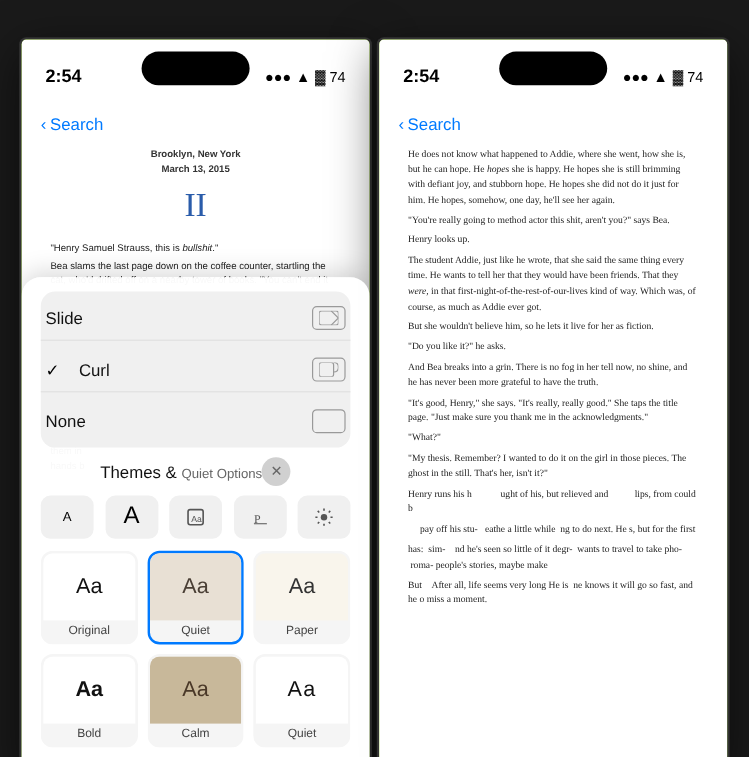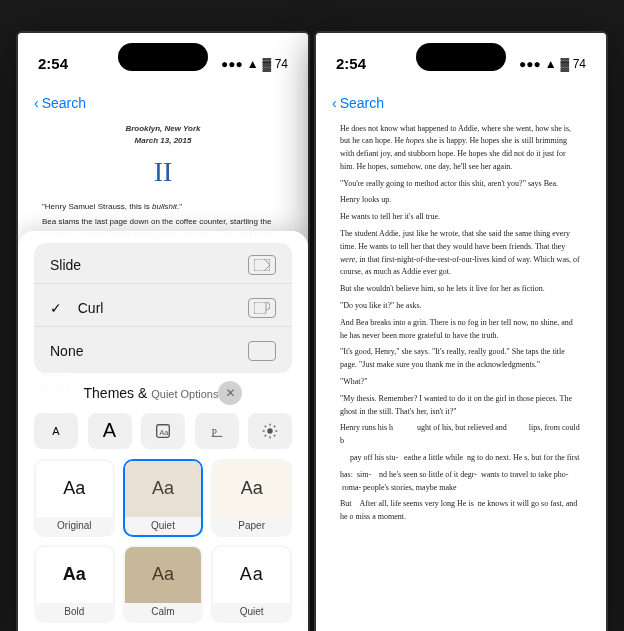--- a/index.html
+++ b/index.html
@@ -91,21 +91,20 @@
       position: absolute;
       top: 0; left: 0; right: 0; bottom: 0;
       background: #fff;
       padding: 90px 24px 20px;
       font-size: 8.5px;
       line-height: 1.5;
       color: #111;
     }
     .book-location {
       text-align: center;
-      font-style: italic;
       font-weight: 600;
       font-size: 8px;
       margin-bottom: 4px;
       color: #333;
     }
     .book-chapter {
       text-align: center;
       font-size: 28px;
       font-weight: 300;
       color: #2a5caa;
@@ -136,21 +135,21 @@
     .slide-options {
       background: #f0f0f0;
       border-radius: 12px;
       padding: 4px 0;
       margin-bottom: 8px;
     }
     .slide-option {
       display: flex;
       align-items: center;
       justify-content: space-between;
-      padding: 8px 16px;
+      padding: 8px 4px;
       font-size: 14px;
       color: #111;
     }
     .slide-option .option-icon {
       width: 28px;
       height: 20px;
       border: 1px solid #999;
       border-radius: 4px;
       display: flex;
       align-items: center;
@@ -462,21 +461,20 @@
           <span>‹</span>
           <span>Search</span>
         </div>
       </div>
 
       <div class="reading-content">
         <div class="reading-text">
           <p class="no-indent">He does not know what happened to Addie, where she went, how she is, but he can hope. He <em>hopes</em> she is happy. He hopes she is still brimming with defiant joy, and stubborn hope. He hopes she did not do it just for him. He hopes, somehow, one day, he'll see her again.</p>
           <p class="no-indent">"You're really going to method actor this shit, aren't you?" says Bea.</p>
           <p class="no-indent">Henry looks up.</p>
-          <p class="no-indent">He wants to tell her it's all true.</p>
           <p class="no-indent">The student Addie, just like he wrote, that she said the same thing every time. He wants to tell her that they would have been friends. That they <em>were</em>, in that first-night-of-the-rest-of-our-lives kind of way. Which was, of course, as much as Addie ever got.</p>
           <p class="no-indent">But she wouldn't believe him, so he lets it live for her as fiction.</p>
           <p class="no-indent">"Do you like it?" he asks.</p>
           <p class="no-indent">And Bea breaks into a grin. There is no fog in her tell now, no shine, and he has never been more grateful to have the truth.</p>
           <p class="no-indent">"It's good, Henry," she says. "It's really, really good." She taps the title page. "Just make sure you thank me in the acknowledgments."</p>
           <p class="no-indent">"What?"</p>
           <p class="no-indent">"My thesis. Remember? I wanted to do it on the girl in those pieces. The ghost in the still. That's her, isn't it?"</p>
           <p class="no-indent">Henry runs his h&nbsp;&nbsp;&nbsp;&nbsp;&nbsp;&nbsp;&nbsp;&nbsp;&nbsp;&nbsp;&nbsp;&nbsp;ught of his, but relieved and &nbsp;&nbsp;&nbsp;&nbsp;&nbsp;&nbsp;&nbsp;&nbsp;&nbsp;&nbsp;lips, from could b</p>
           <p class="no-indent">&nbsp;&nbsp;&nbsp;&nbsp;&nbsp;pay off his stu-&nbsp;&nbsp;&nbsp;eathe a little while&nbsp;&nbsp;ng to do next. He&nbsp;s, but for the first</p>
           <p class="no-indent">has:&nbsp;&nbsp;sim-&nbsp;&nbsp;&nbsp;&nbsp;nd he's seen so little of it&nbsp;degr-&nbsp;&nbsp;wants to travel to take pho-&nbsp;roma-&nbsp;people's stories, maybe make</p>

